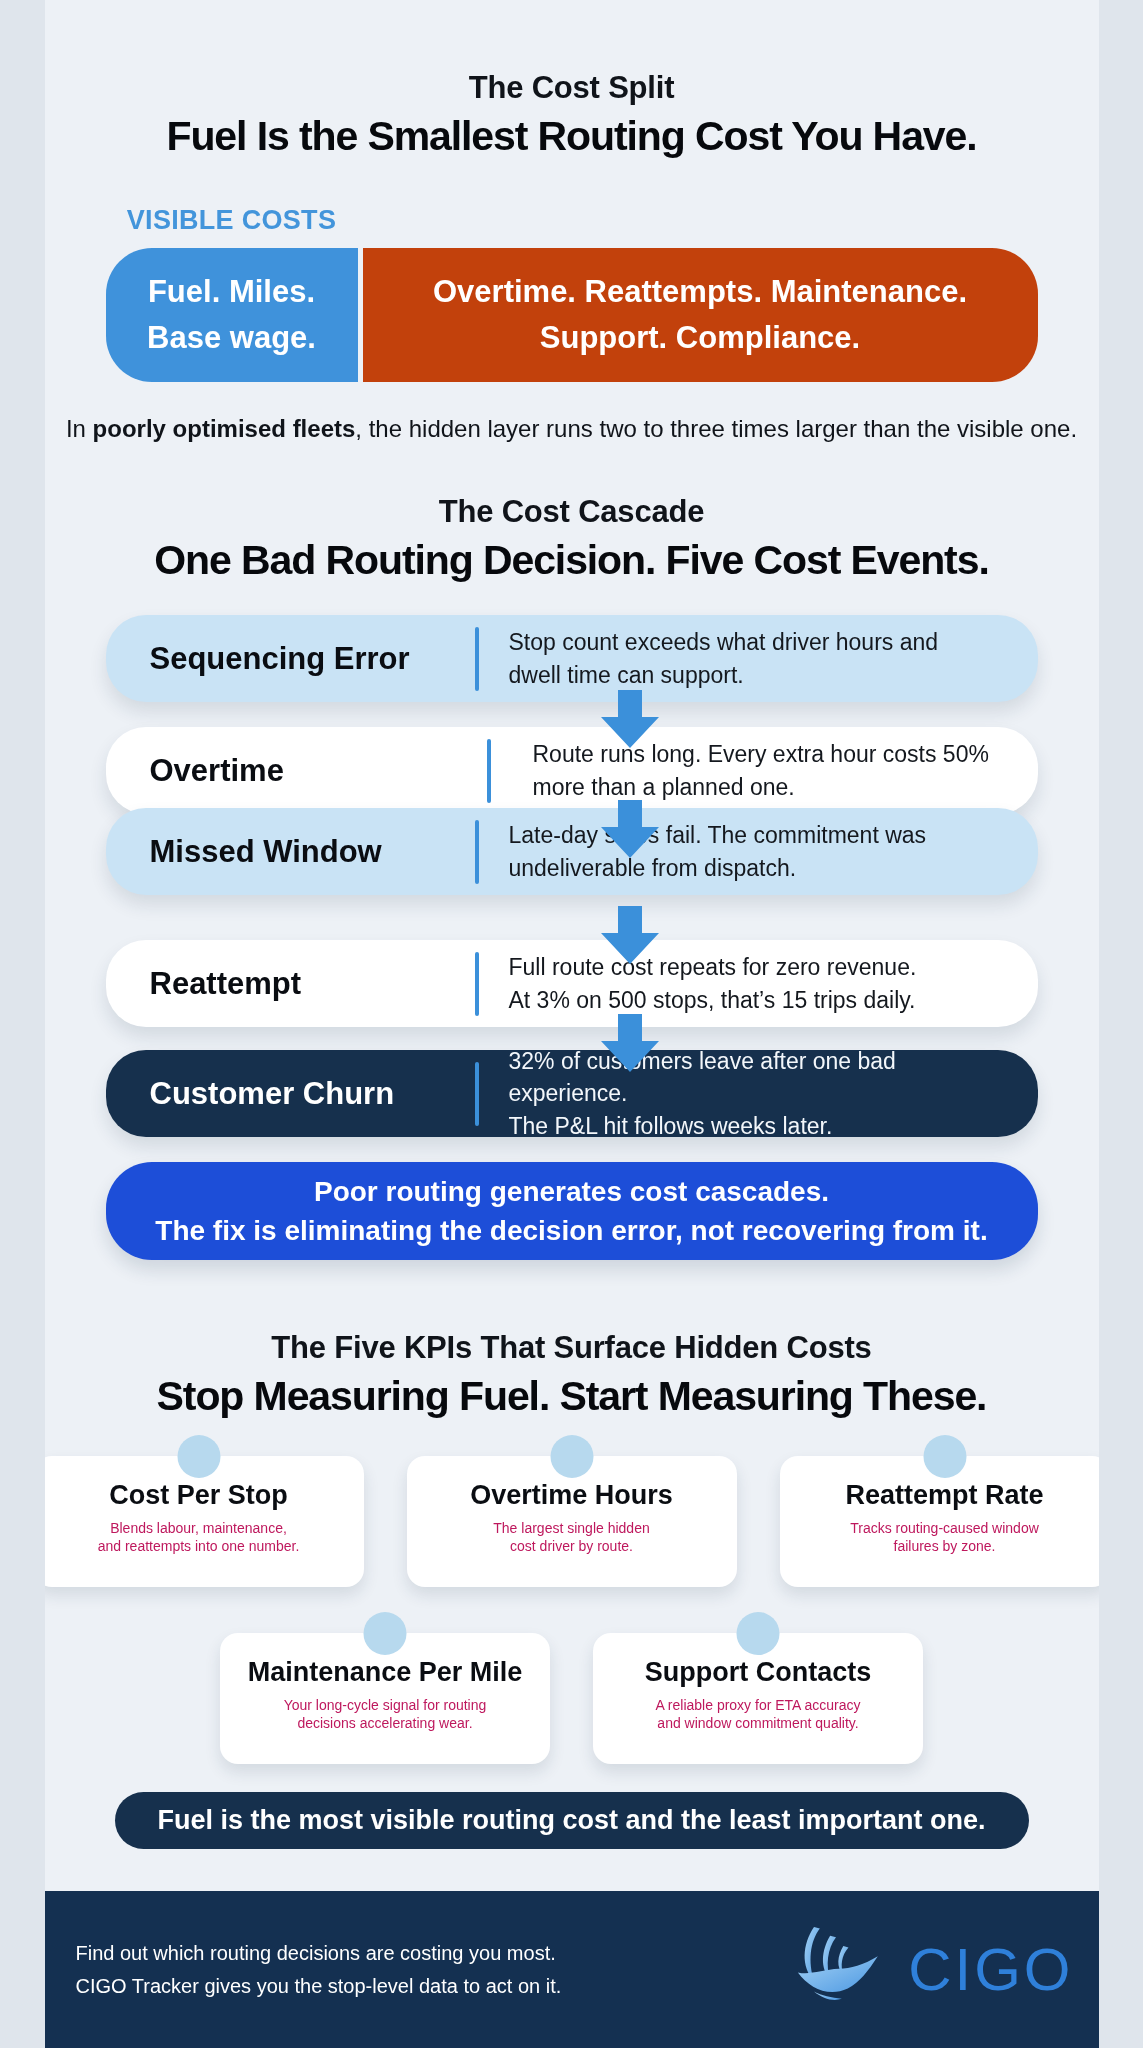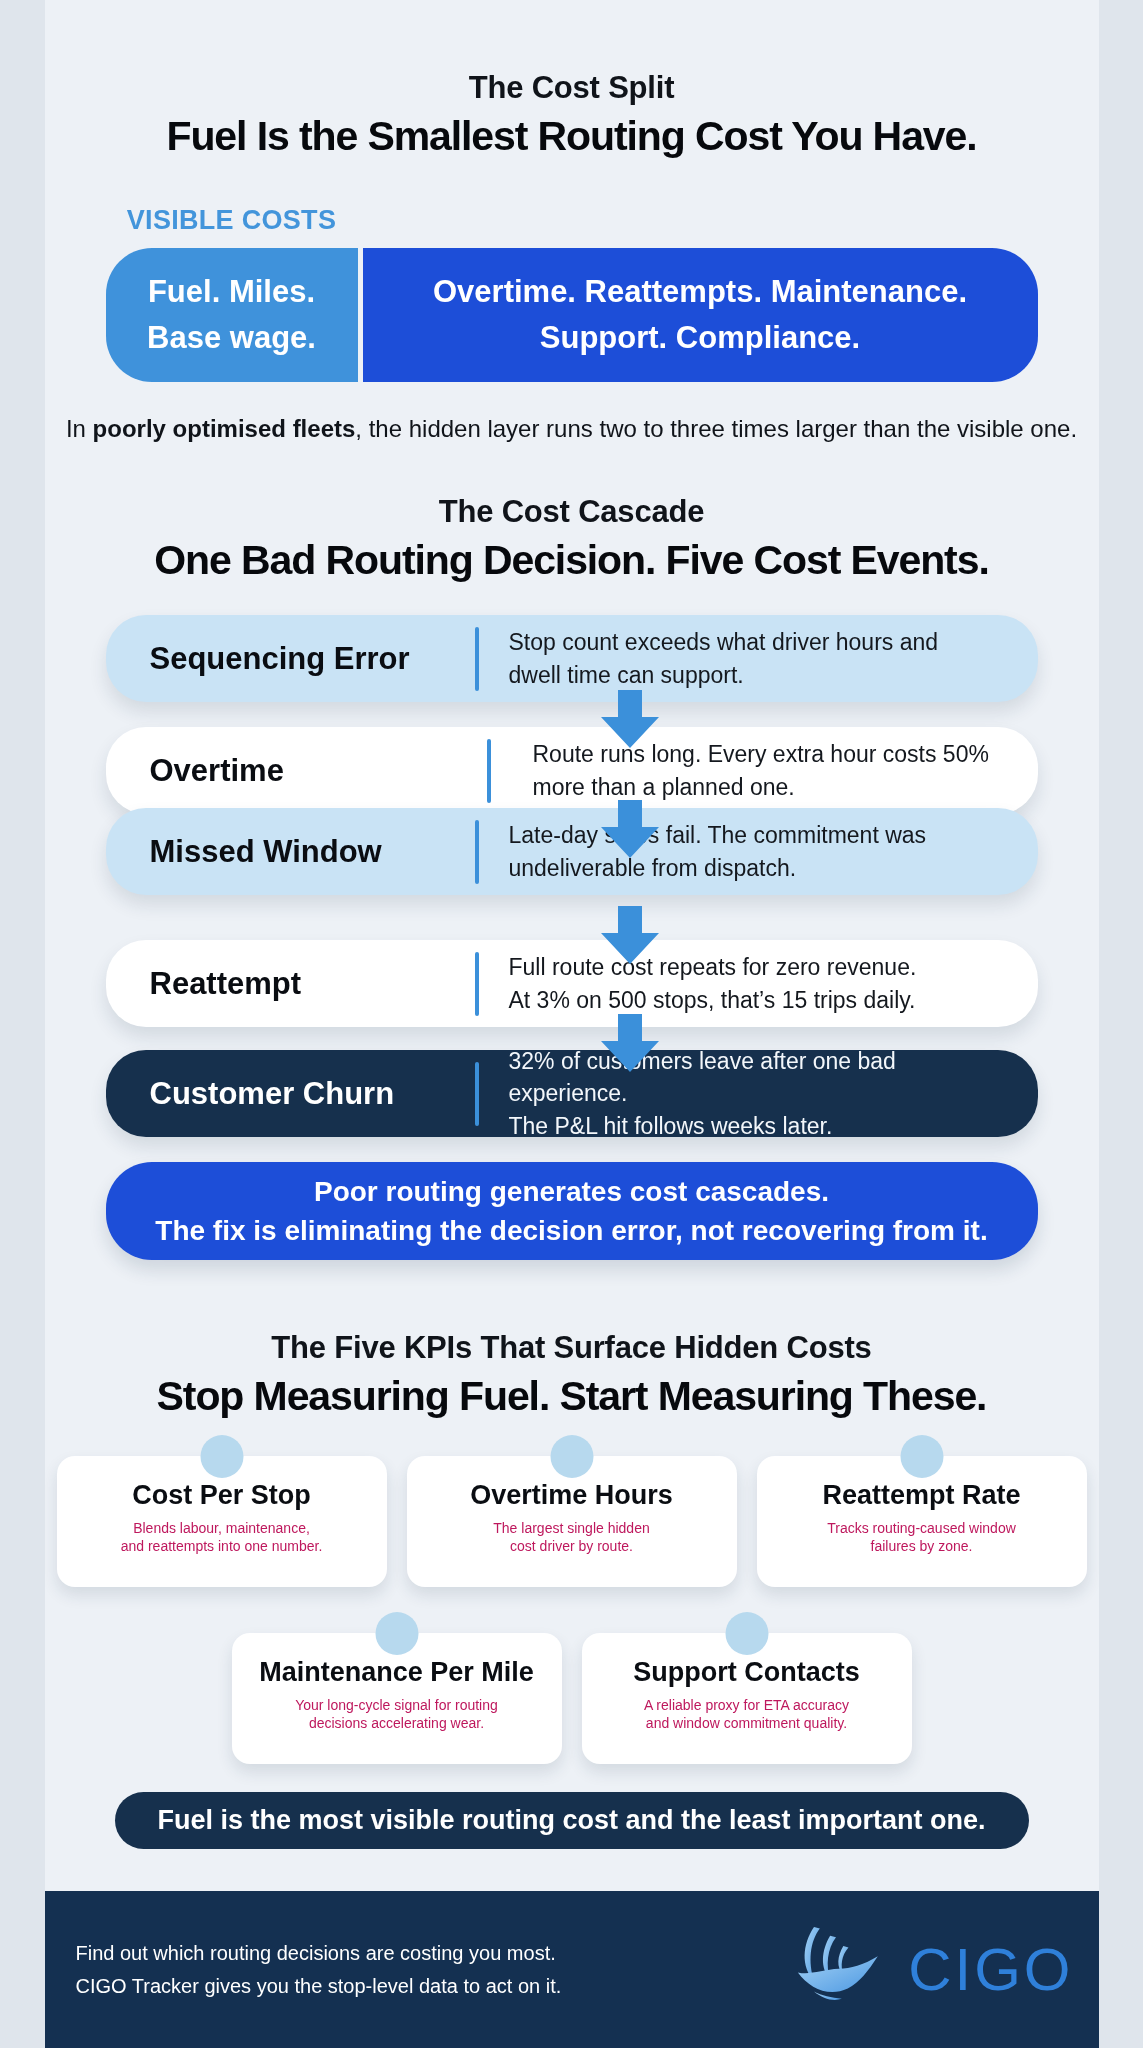--- a/index.html
+++ b/index.html
@@ -16,21 +16,21 @@
   .kicker{font-size:31px;font-weight:600;color:#10141a;letter-spacing:-0.2px;}
   .headline{font-size:41px;font-weight:800;color:#07090d;letter-spacing:-1.1px;line-height:1.18;}
 
   
   .label-visible{left:61px;width:252px;text-align:center;font-size:27px;font-weight:800;color:#4395db;letter-spacing:0.3px;}
   .label-hidden{left:318px;right:61px;text-align:center;font-size:27px;font-weight:800;color:#1c3a5e;letter-spacing:0.3px;margin-top:44px;}
   .split-row{left:61px;right:61px;top:248px;height:134px;display:flex;gap:5px;}
   .split-box{display:flex;align-items:center;justify-content:center;text-align:center;
     color:#ffffff;font-size:31px;font-weight:700;line-height:1.5;white-space:pre-line;}
   .box-visible{width:252px;background:#3f92db;border-radius:46px 0 0 46px;}
-  .box-hidden{flex:1;background:#1d4ed8;border-radius:0 46px 46px 0;}
+  .box-hidden{flex:1;background:#c2410c;border-radius:0 46px 46px 0;}
   .split-note{top:415px;font-size:24px;color:#10141a;}
   .split-note .b{font-weight:800;}
 
   
   .crow{left:61px;right:61px;height:87px;border-radius:40px;display:flex;align-items:center;
     box-shadow:0 10px 18px rgba(21,48,77,0.12);}
   .crow.light{background:#c9e3f5;}
   .crow.white{background:#ffffff;}
   .crow.dark{background:#16304d;}
   .r1{top:615px;}.r2{top:727px;gap:12px;}.r3{top:808px;}.r4{top:940px;}.r5{top:1050px;}
@@ -40,21 +40,21 @@
   .crow-desc{flex:1;padding:0 18px 0 30px;font-size:23px;line-height:1.4;color:#14181e;white-space:pre-line;}
   .crow.dark .crow-desc{color:#f3f7fb;}
   .carrow{left:556px;width:58px;height:58px;z-index:5;}
   .a1{top:690px;}.a2{top:800px;}.a3{top:906px;}.a4{top:1014px;}
   .callout{left:61px;right:61px;top:1162px;height:98px;background:#1d4ed8;border-radius:46px;
     display:flex;align-items:center;justify-content:center;text-align:center;
     color:#ffffff;font-size:28px;font-weight:700;line-height:1.4;white-space:pre-line;
     box-shadow:0 10px 18px rgba(21,48,77,0.14);}
 
   
-  .kpi-row{left:0;right:0;display:flex;justify-content:center;gap:20px;}
+  .kpi-row{left:0;right:0;display:flex;justify-content:center;gap:43px;}
   .kpi-row1{top:1456px;}
   .kpi-row2{top:1633px;}
   .kpi-card{position:relative;width:330px;height:131px;background:#ffffff;border-radius:18px;
     box-shadow:0 8px 16px rgba(21,48,77,0.12);text-align:center;padding-top:24px;box-sizing:border-box;flex:none;}
   .kpi-dot{position:absolute;top:-21px;left:50%;transform:translateX(-50%);
     width:43px;height:43px;border-radius:50%;background:#b7d9ee;}
   .kpi-title{font-size:27px;font-weight:800;color:#0a0d12;}
   .kpi-desc{margin-top:8px;font-size:14px;line-height:1.32;color:#be185d;white-space:pre-line;}
   .banner{left:70px;right:70px;top:1792px;height:57px;background:#16304d;border-radius:30px;
     display:flex;align-items:center;justify-content:center;

